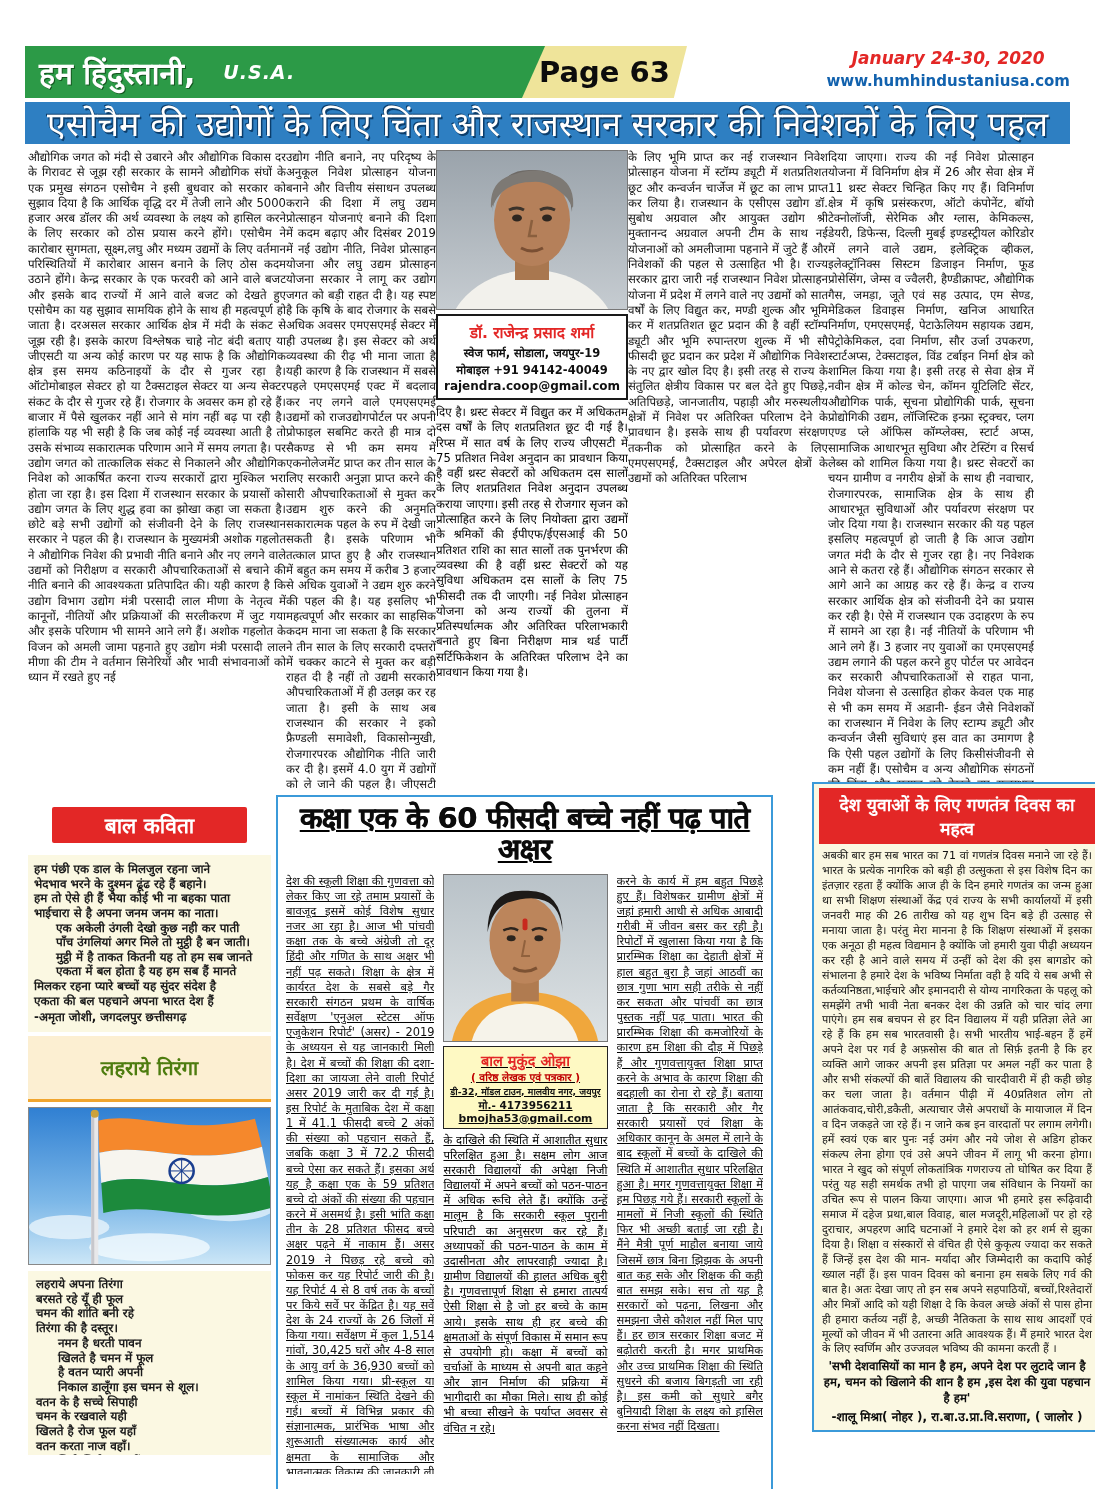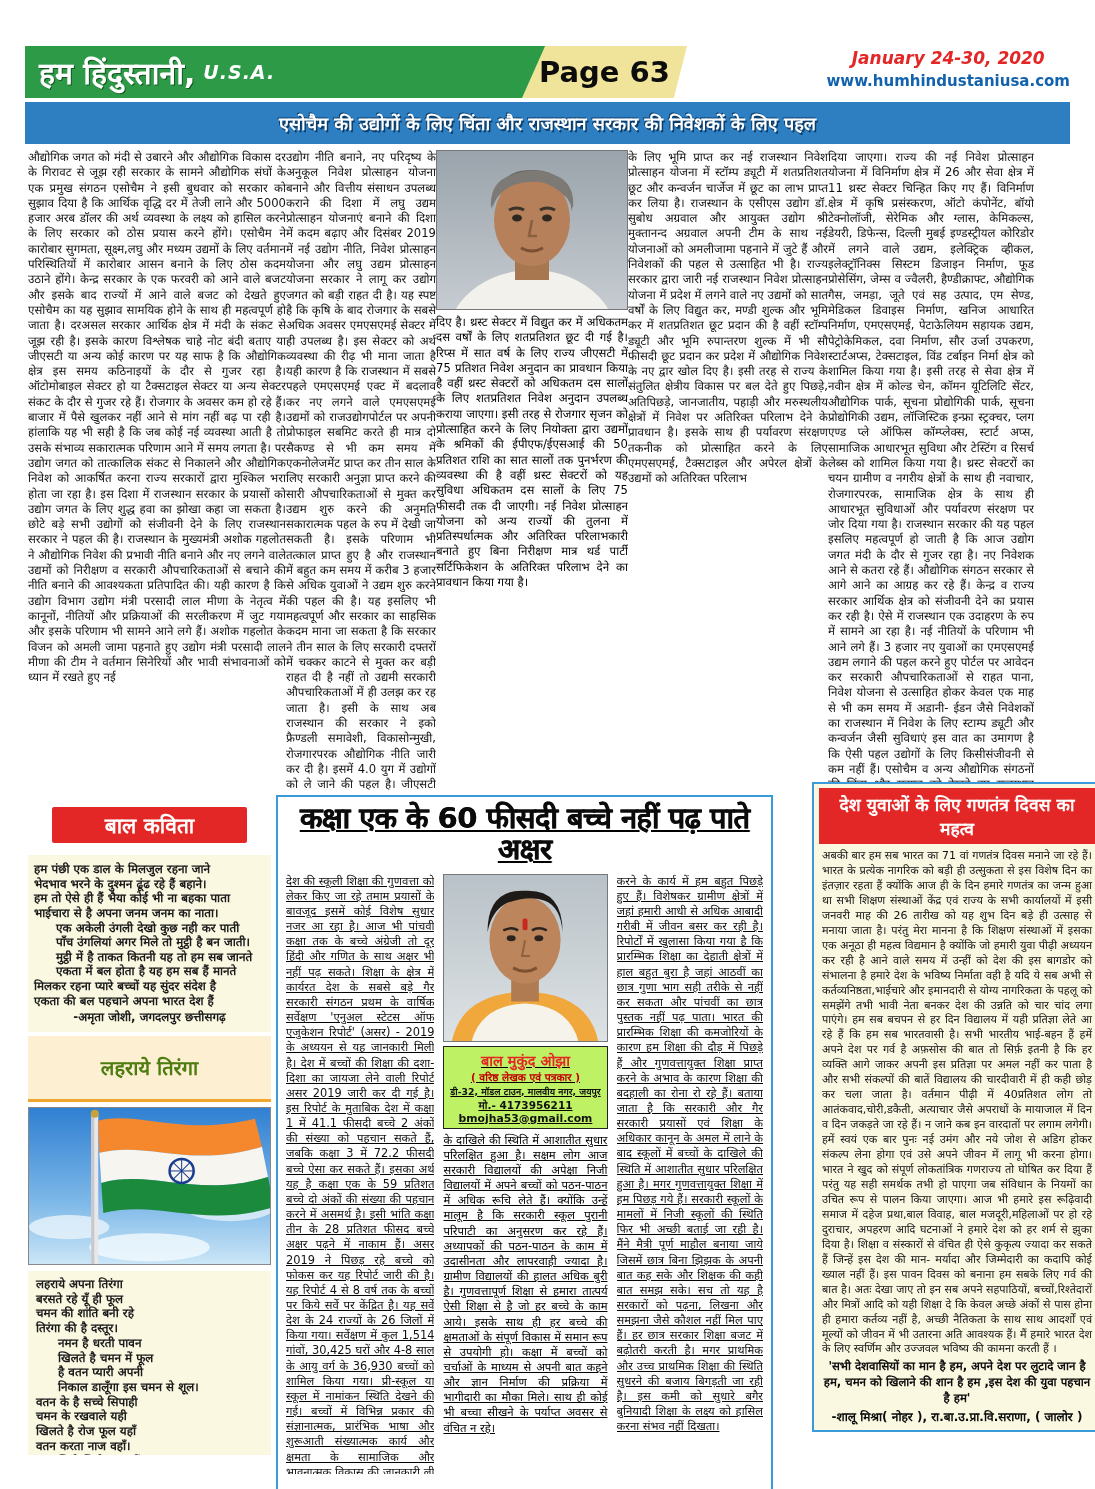--- a/index.html
+++ b/index.html
@@ -7,34 +7,34 @@
     --urlblue:#1262ae; --borderblue:#3b9ad9; --cream:#fbf8e2; --darkred:#c00000;
   }
   *{box-sizing:border-box; margin:0; padding:0;}
   html,body{background:#ffffff;}
   body{font-family:"DejaVu Sans","Liberation Sans",sans-serif; width:1095px; height:1489px; position:relative; overflow:hidden;}
   .page{position:absolute; inset:0; background:#fff;}
 
   
   .masthead{position:absolute; left:25px; top:46px; width:1045px; height:52px;}
   .brand{position:absolute; left:0; top:0; width:535px; height:52px; background:var(--green);
-         clip-path:polygon(0 0,100% 0,93% 100%,0 100%); color:#fff; display:flex; align-items:center; padding-left:14px;}
+         clip-path:polygon(0 0,100% 0,93% 100%,0 100%); color:#fff; display:flex; align-items:center; padding-left:14px;gap:20px;}
   .brand .nm{font-size:30px; font-weight:bold; text-shadow:1px 1px 0 #14551f;}
   .brand .usa{font-size:19px; font-weight:bold; font-style:italic; margin-left:8px; letter-spacing:1px;}
   .pagebox{position:absolute; left:497px; top:0; width:165px; height:52px; background:var(--yellow);
            clip-path:polygon(14% 0,100% 0,92% 100%,0 100%); display:flex; align-items:center; justify-content:center;}
   .pagebox span{font-size:29px; font-weight:bold; color:#0c0c0c;}
   .mast-right{position:absolute; right:0; top:2px; text-align:center;}
   .mast-date{color:var(--red); font-weight:bold; font-size:17px; font-style:italic;}
   .mast-url{color:var(--urlblue); font-weight:bold; font-size:15px; margin-top:4px;}
 
   
   .lead-band{position:absolute; left:25px; top:102px; width:1045px; height:42px; background:var(--blueband);
              display:flex; align-items:center; justify-content:center;}
-  .lead-band span{color:#fff; font-weight:bold; font-size:18px; white-space:nowrap;
+  .lead-band span{color:#fff; font-weight:normal; font-size:34px; white-space:nowrap;
                   text-shadow:1.5px 1.5px 0 #0b3d6b, -1px -1px 0 #0b3d6b;text-align:right;}
 
   
   .lead-body{position:absolute; left:28px; top:150px; width:1040px; height:642px; display:flex; overflow:hidden;}
   .lcol{font-size:11.6px; line-height:1.32; text-align:justify; color:#111; overflow:hidden;}
   .lcol.c1{width:258px;}
   .lcol.c2{width:150px;}
   .lead-center{width:192px; display:flex; flex-direction:column; overflow:hidden;}
   .lcol.c4{width:200px;}
   .lcol.c5{width:206px;}
@@ -43,38 +43,38 @@
   .author-box .an{color:var(--red); font-weight:bold; font-size:15.5px;}
   .author-box .al{font-weight:bold; font-size:11.5px; margin-top:2px; color:#111;}
   .author-box .ae{font-weight:bold; font-size:12px; margin-top:2px; color:#111;}
   .lead-center .ctext{flex:1; margin-top:5px; font-size:11.6px; line-height:1.32; text-align:justify; overflow:hidden;}
 
   
   .poems{position:absolute; left:28px; top:795px; width:243px; height:660px; overflow:hidden;}
   .kavita-title{width:195px; margin:12px auto; background:var(--red); color:#fff; font-weight:bold; font-size:21px;
                 text-align:center; padding:4px 0; border-radius:2px;}
   .poem1{background:var(--cream); margin-top:6px; padding:7px 6px; font-size:11.8px; font-weight:bold; line-height:1.24; color:#1a1a1a;}
-  .poem-author{font-weight:bold; text-align:center; margin-top:2px;}
+  .poem-author{font-weight:bold; text-align:left; margin-top:2px;}
   .tiranga-title{margin-top:4px; background:#fcefd2; border-bottom:3px solid #f0a52e; text-align:center;
                  font-size:20px; font-weight:bold; color:#4d7c0f; padding:18px 0;}
   .flag-frame{margin-top:5px; border:1px solid #888; height:158px; overflow:hidden;}
   .poem2{background:var(--cream); margin-top:6px; padding:6px 8px; font-size:11.8px; font-weight:bold; line-height:1.25; color:#1a1a1a;}
   .poem2 .ind, .poem1 .ind{padding-left:22px;}
 
   
   .edu{position:absolute; left:276px; top:795px; width:497px; height:773px; border:2px solid var(--borderblue);
        background:#fff; padding:6px 8px 21px 8px; overflow:hidden;text-decoration:underline;}
   .edu-headline{font-size:29px; font-weight:900; color:#0b0b0b; text-align:center; line-height:1.08;
                 letter-spacing:-0.5px; text-shadow:0.6px 0 0 #0b0b0b;}
   .edu-cols{display:flex; gap:9px; margin-top:8px; height:600px; overflow:hidden;}
   .ecol{font-size:11.4px; line-height:1.33; text-align:justify; color:#111; overflow:hidden;}
   .ecol.a{width:152px;}
   .edu-center{width:168px; display:flex; flex-direction:column; overflow:hidden;}
   .edu-center .photo-frame{height:168px;}
-  .byline-box{border:1.5px solid #222; text-align:center; padding:3px 2px; margin-top:4px; background:#bef264;}
+  .byline-box{border:1.5px solid #222; text-align:center; padding:3px 2px; margin-top:4px; background:#fef9c3;}
   .byline-box .bn{color:var(--red); font-weight:bold; font-size:14.5px;}
   .byline-box .br{color:var(--darkred); font-weight:bold; font-size:10.5px;}
   .byline-box .ba{font-weight:bold; font-size:9.3px; color:#111; margin-top:1px;}
   .byline-box .bp{font-weight:bold; font-size:10.5px; color:#111;}
   .byline-box .be{font-weight:bold; font-size:10.8px; color:#111;}
   .edu-center .ctext{flex:1; margin-top:4px; font-size:11.4px; line-height:1.33; text-align:justify; overflow:hidden;}
   .ecol.c{width:150px;}
 
   
   .rep{position:absolute; left:812px; top:782px; width:290px; height:650px; border:2px solid var(--borderblue);
@@ -127,20 +127,26 @@
           <ellipse cx="95" cy="70" rx="38" ry="46" fill="#b5805a"></ellipse>
           <path d="M55 62 Q60 18 95 20 Q130 18 135 62 Q136 40 122 32 Q108 22 82 26 Q60 32 55 62 Z" fill="#6e6a66"></path>
           <path d="M54 58 Q52 30 78 24 Q100 16 120 26 Q138 34 136 58 L130 48 Q112 30 95 32 Q72 32 60 48 Z" fill="#7d7974"></path>
           <ellipse cx="80" cy="68" rx="5" ry="3.5" fill="#2e2620"></ellipse>
           <ellipse cx="110" cy="68" rx="5" ry="3.5" fill="#2e2620"></ellipse>
           <path d="M72 60 Q80 56 87 60" stroke="#3c332b" stroke-width="3" fill="none"></path>
           <path d="M103 60 Q110 56 118 60" stroke="#3c332b" stroke-width="3" fill="none"></path>
           <path d="M95 70 L92 86 L100 86" stroke="#8a5f3e" stroke-width="2.5" fill="none"></path>
           <path d="M84 98 Q95 104 106 98" stroke="#7a4f33" stroke-width="3" fill="none"></path>
         </svg>
+      </div>
+      <div class="author-box">
+        <div class="an">डॉ. राजेन्द्र प्रसाद शर्मा</div>
+        <div class="al">स्वेज फार्म, सोडाला, जयपुर-19</div>
+        <div class="al">मोबाइल +91 94142-40049</div>
+        <div class="ae">rajendra.coop@gmail.com</div>
       </div>
       <div class="ctext">दिए है। थ्रस्ट सेक्टर में विद्युत कर में अधिकतम दस वर्षों के लिए शतप्रतिशत छूट दी गई है। रिप्स में सात वर्ष के लिए राज्य जीएसटी में 75 प्रतिशत निवेश अनुदान का प्रावधान किया है वहीं थ्रस्ट सेक्टरों को अधिकतम दस सालों के लिए शतप्रतिशत निवेश अनुदान उपलब्ध कराया जाएगा। इसी तरह से रोजगार सृजन को प्रोत्साहित करने के लिए नियोक्ता द्वारा उद्यमों के श्रमिकों की ईपीएफ/ईएसआई की 50 प्रतिशत राशि का सात सालों तक पुनर्भरण की व्यवस्था की है वहीं थ्रस्ट सेक्टरों को यह सुविधा अधिकतम दस सालों के लिए 75 फीसदी तक दी जाएगी। नई निवेश प्रोत्साहन योजना को अन्य राज्यों की तुलना में प्रतिस्पर्धात्मक और अतिरिक्त परिलाभकारी बनाते हुए बिना निरीक्षण मात्र थर्ड पार्टी सर्टिफिकेशन के अतिरिक्त परिलाभ देने का प्रावधान किया गया है।</div>
     </div>
     <div class="lcol c4">के लिए भूमि प्राप्त कर नई राजस्थान निवेश प्रोत्साहन योजना में स्टॉम्प ड्यूटी में शतप्रतिशत छूट और कन्वर्जन चार्जेज में छूट का लाभ प्राप्त कर लिया है। राजस्थान के एसीएस उद्योग डॉ. सुबोध अग्रवाल और आयुक्त उद्योग श्री मुक्तानन्द अग्रवाल अपनी टीम के साथ नई योजनाओं को अमलीजामा पहनाने में जुटे हैं और निवेशकों की पहल से उत्साहित भी है। राज्य सरकार द्वारा जारी नई राजस्थान निवेश प्रोत्साहन योजना में प्रदेश में लगने वाले नए उद्यमों को सात वर्षों के लिए विद्युत कर, मण्डी शुल्क और भूमि कर में शतप्रतिशत छूट प्रदान की है वहीं स्टॉम्प ड्यूटी और भूमि रुपान्तरण शुल्क में भी सौ फीसदी छूट प्रदान कर प्रदेश में औद्योगिक निवेश के नए द्वार खोल दिए है। इसी तरह से राज्य के संतुलित क्षेत्रीय विकास पर बल देते हुए पिछड़े, अतिपिछड़े, जानजातीय, पहाड़ी और मरुस्थलीय क्षेत्रों में निवेश पर अतिरिक्त परिलाभ देने के प्रावधान है। इसके साथ ही पर्यावरण संरक्षण तकनीक को प्रोत्साहित करने के लिए एमएसएमई, टैक्सटाइल और अपेरल क्षेत्रों के उद्यमों को अतिरिक्त परिलाभ</div>
     <div class="lcol c5">दिया जाएगा। राज्य की नई निवेश प्रोत्साहन योजना में विनिर्माण क्षेत्र में 26 और सेवा क्षेत्र में 11 थ्रस्ट सेक्टर चिन्हित किए गए हैं। विनिर्माण क्षेत्र में कृषि प्रसंस्करण, ऑटो कंपोनेंट, बॉयो टेक्नोलॉजी, सेरेमिक और ग्लास, केमिकल्स, डेयरी, डिफेन्स, दिल्ली मुबई इण्डस्ट्रीयल कोरिडोर में लगने वाले उद्यम, इलेक्ट्रिक व्हीकल, इलेक्ट्रॉनिक्स सिस्टम डिजाइन निर्माण, फूड प्रोसेसिंग, जेम्स व ज्वैलरी, हैण्डीक्राफ्ट, औद्योगिक गैस, जमड़ा, जूते एवं सह उत्पाद, एम सेण्ड, मेडिकल डिवाइस निर्माण, खनिज आधारित निर्माण, एमएसएमई, पेटाऊेलियम सहायक उद्यम, पेट्रोकेमिकल, दवा निर्माण, सौर उर्जा उपकरण, स्टार्टअप्स, टेक्सटाइल, विंड टर्बाइन निर्मा क्षेत्र को शामिल किया गया है। इसी तरह से सेवा क्षेत्र में नवीन क्षेत्र में कोल्ड चेन, कॉमन यूटिलिटि सेंटर, औद्योगिक पार्क, सूचना प्रोद्योगिकी पार्क, सूचना प्रोद्योगिकी उद्यम, लॉजिस्टिक इन्फ्रा स्ट्रक्चर, प्लग एण्ड प्ले ऑफिस कॉम्प्लेक्स, स्टार्ट अप्स, सामाजिक आधारभूत सुविधा और टेस्टिंग व रिसर्च लेब्स को शामिल किया गया है। थ्रस्ट सेक्टरों का चयन ग्रामीण व नगरीय क्षेत्रों के साथ ही नवाचार, रोजगारपरक, सामाजिक क्षेत्र के साथ ही आधारभूत सुविधाओं और पर्यावरण संरक्षण पर जोर दिया गया है। राजस्थान सरकार की यह पहल इसलिए महत्वपूर्ण हो जाती है कि आज उद्योग जगत मंदी के दौर से गुजर रहा है। नए निवेशक आने से कतरा रहे हैं। औद्योगिक संगठन सरकार से आगे आने का आग्रह कर रहे हैं। केन्द्र व राज्य सरकार आर्थिक क्षेत्र को संजीवनी देने का प्रयास कर रही है। ऐसे में राजस्थान एक उदाहरण के रुप में सामने आ रहा है। नई नीतियों के परिणाम भी आने लगे हैं। 3 हजार नए युवाओं का एमएसएमई उद्यम लगाने की पहल करने हुए पोर्टल पर आवेदन कर सरकारी औपचारिकताओं से राहत पाना, निवेश योजना से उत्साहित होकर केवल एक माह से भी कम समय में अडानी- ईडन जैसे निवेशकों का राजस्थान में निवेश के लिए स्टाम्प ड्यूटी और कन्वर्जन जैसी सुविधाएं इस वात का उमागण है कि ऐसी पहल उद्योगों के लिए किसीसंजीवनी से कम नहीं हैं। एसोचैम व अन्य औद्योगिक संगठनों की चिंता और सुझाव को देखते हुए राजस्थान सरकार की पहल निश्चित रुप से दिशाबोधक मानी जा सकती है।</div>
   </div>
 
   <div class="poems">
     <div class="kavita-title">बाल कविता</div>
     <div class="poem1">

